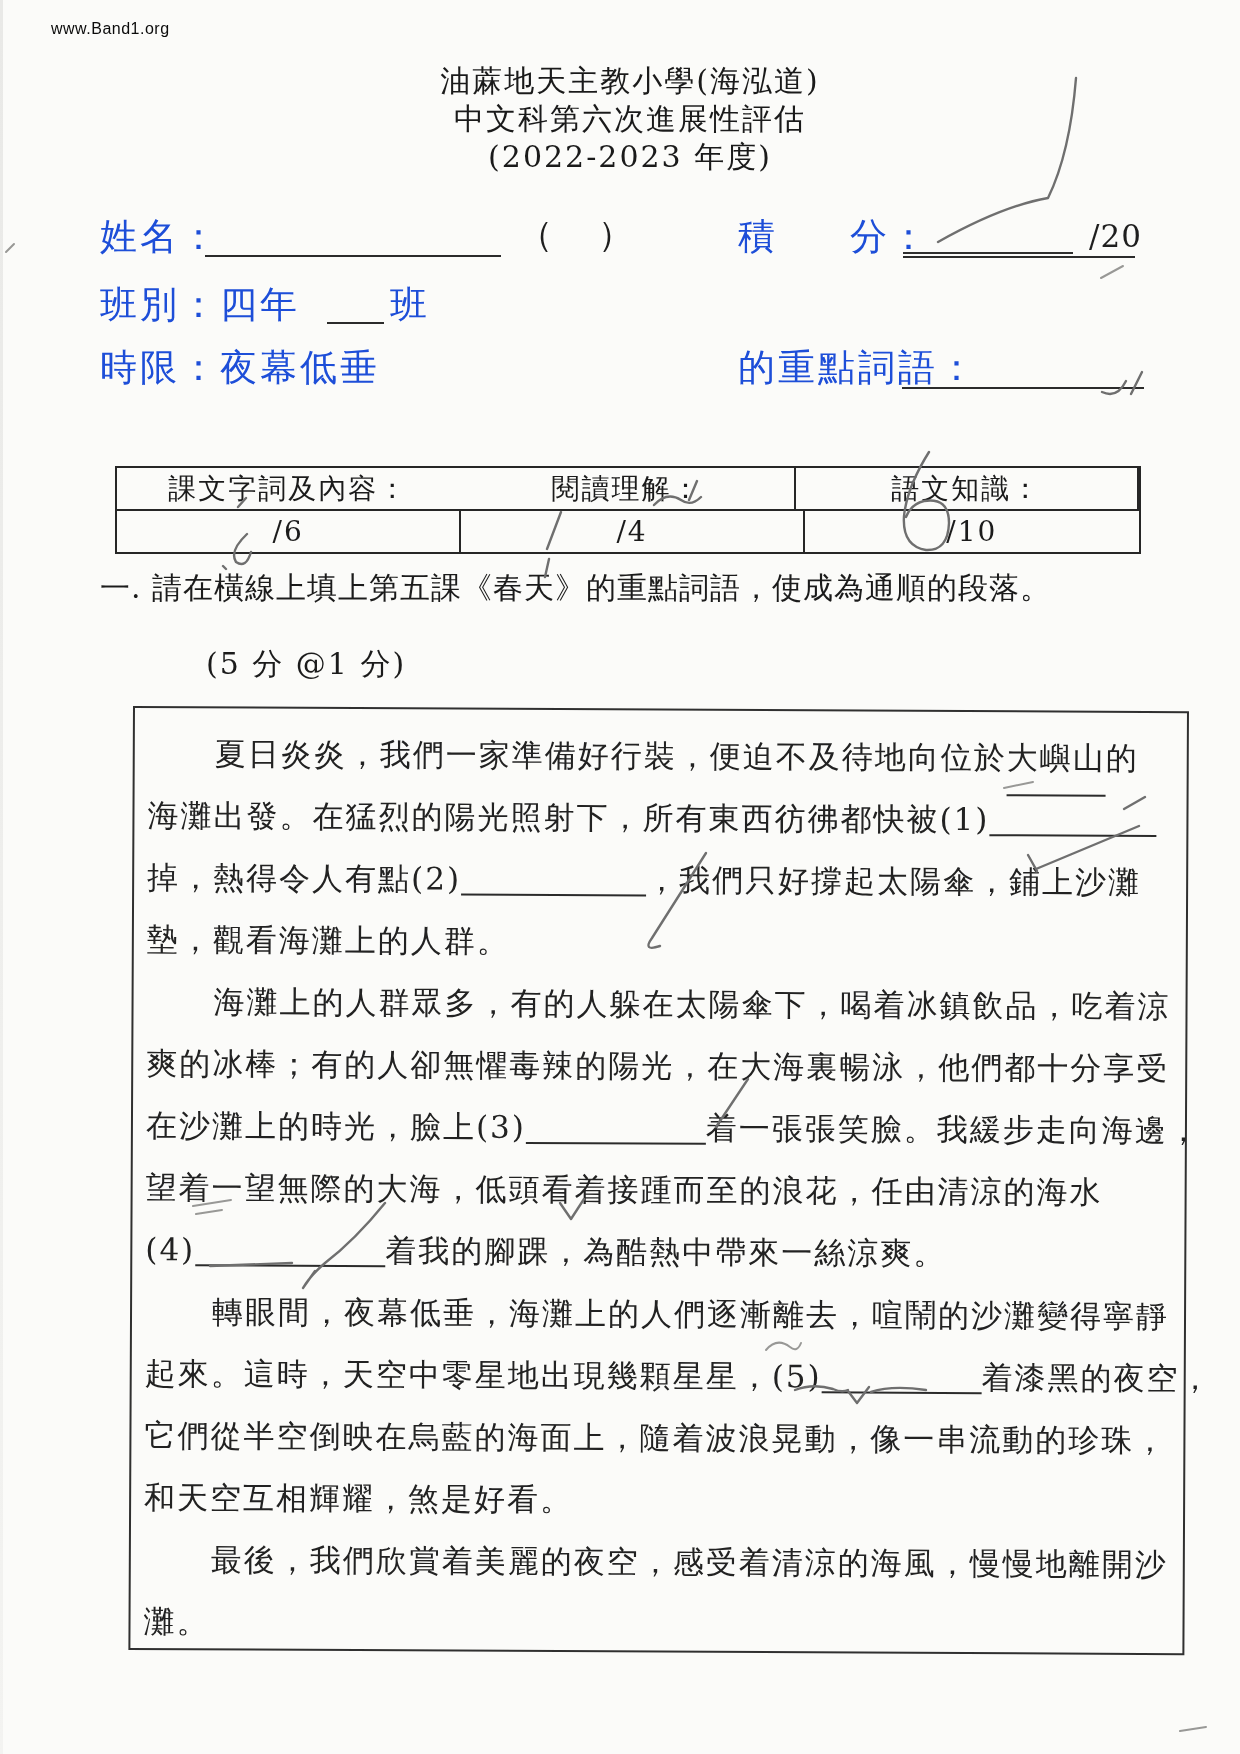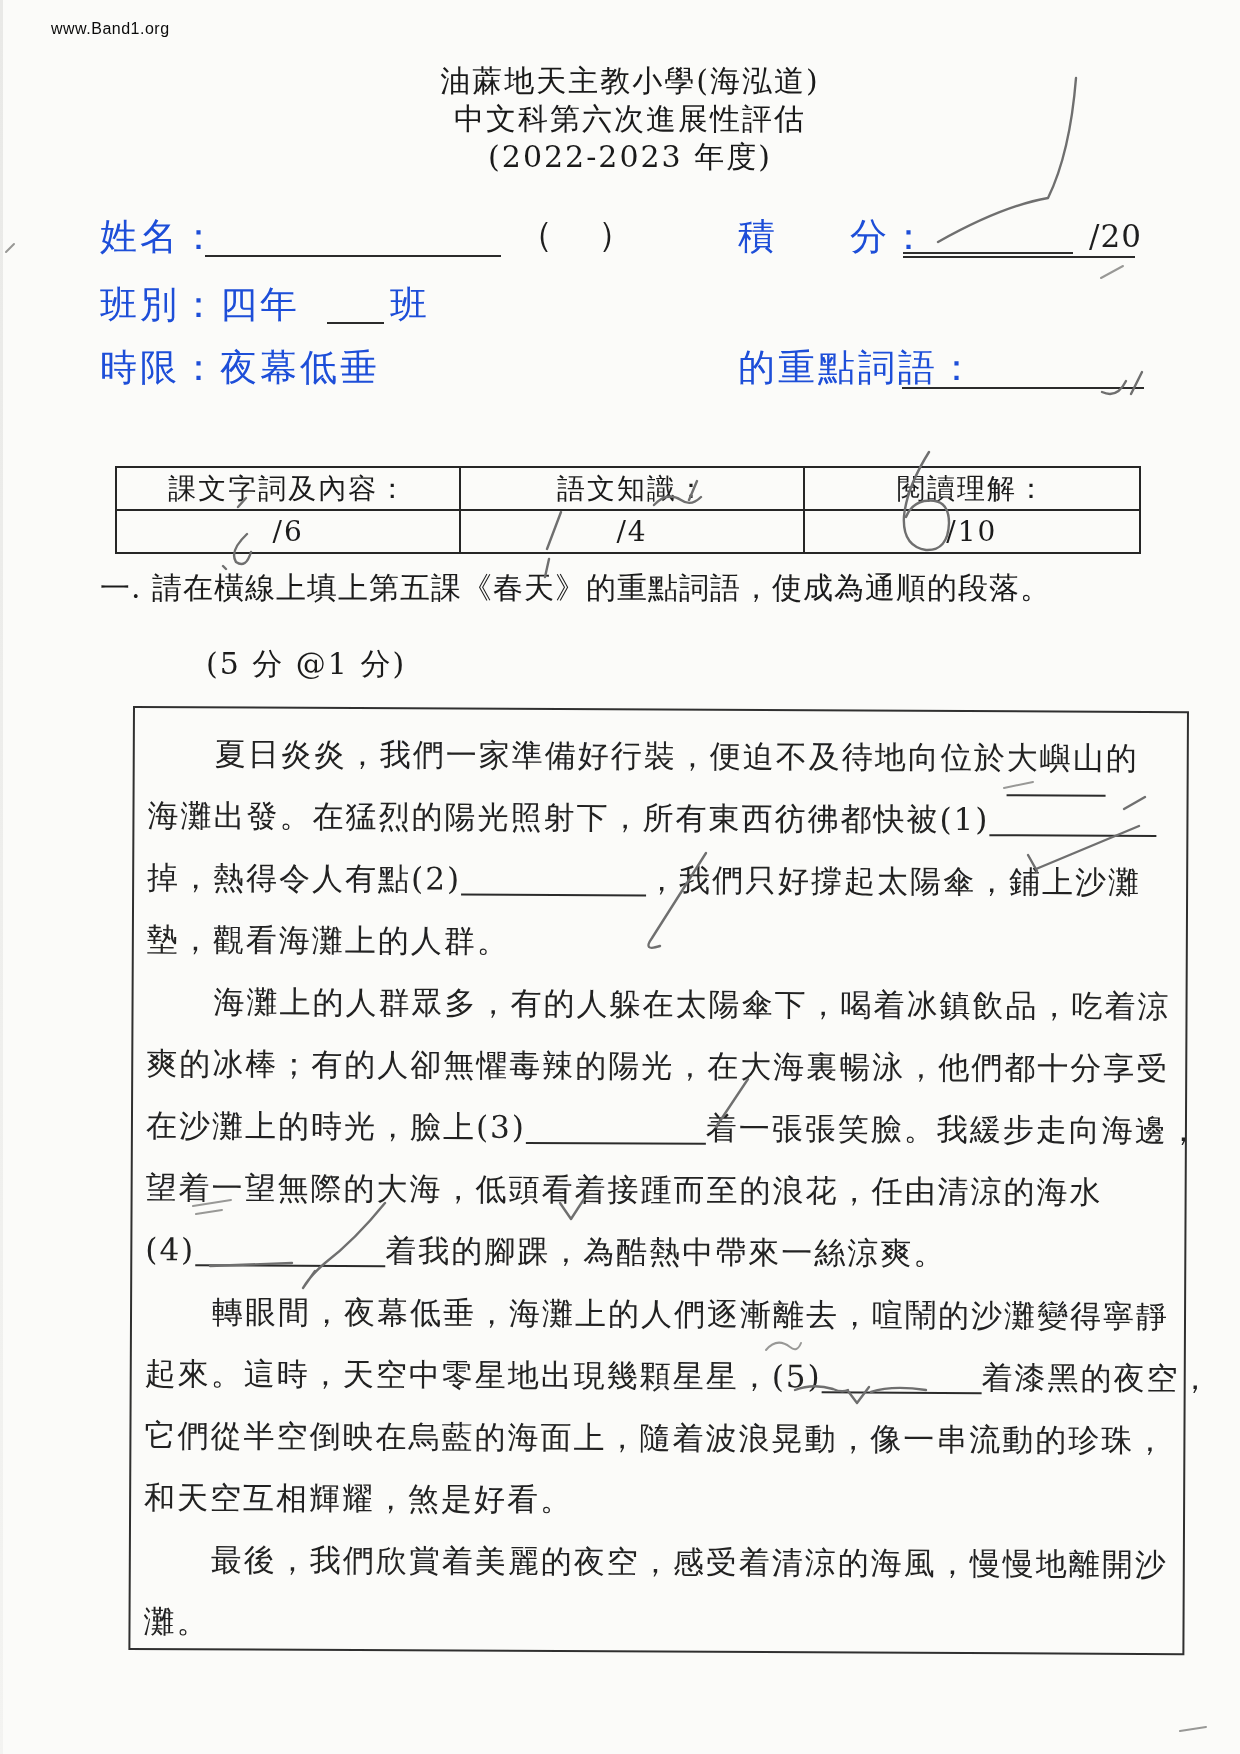--- a/index.html
+++ b/index.html
@@ -78,22 +78,22 @@
   <span class="abs fline" style="left:327px;top:286px;width:57px;height:36px;"></span>
   <span class="abs flabel" style="left:390px;top:283px;">班</span>
 
   <span class="abs flabel" style="left:100px;top:346px;">時限：夜幕低垂</span>
   <span class="abs flabel" style="left:738px;top:346px;">的重點詞語：</span>
   <span class="abs fline" style="left:902px;top:349px;width:242px;height:38px;"></span>
 
   <div class="score-table">
     <div class="tr">
       <div class="td c0">課文字詞及內容：</div>
+      <div class="td c2">閱讀理解：</div>
       <div class="td c1">語文知識：</div>
-      <div class="td c2">閱讀理解：</div>
     </div>
     <div class="tr values">
       <div class="td c0">/6</div>
       <div class="td c1">/4</div>
       <div class="td c2">/10</div>
     </div>
   </div>
 
   <div class="q1">一. 請在橫線上填上第五課《春天》的重點詞語，使成為通順的段落。</div>
   <div class="q2">(5 分 @1 分)</div>

